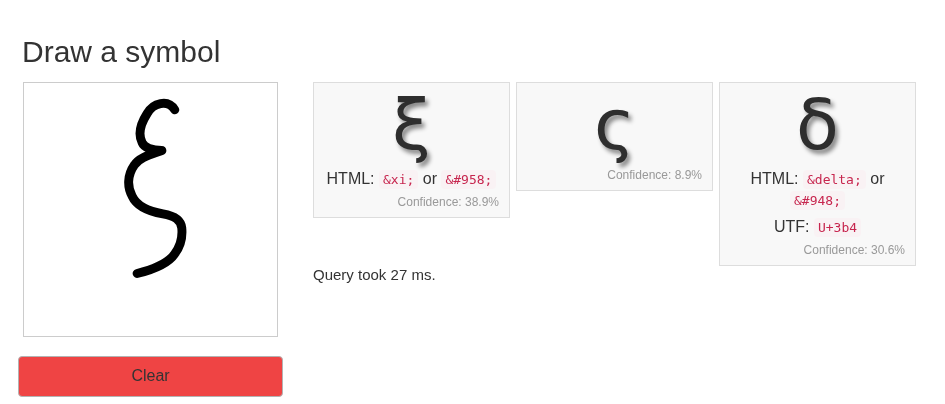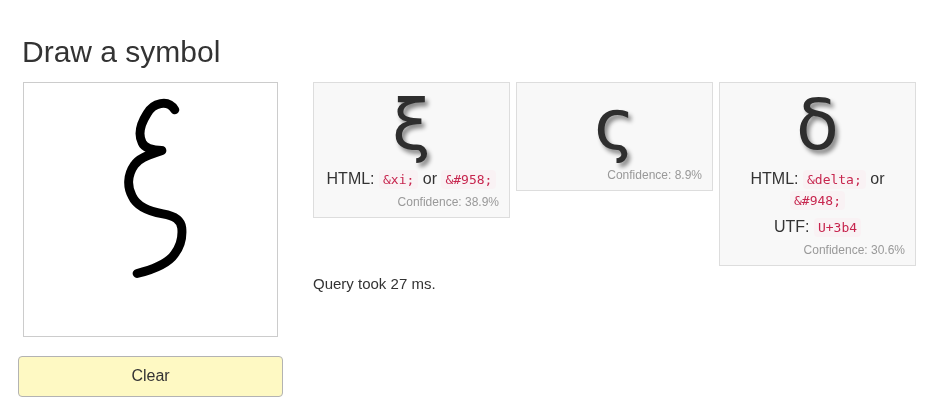--- a/index.html
+++ b/index.html
@@ -28,21 +28,21 @@
     width: 255px; height: 255px;
     margin-left: 5px;
     border: 1px solid #cccccc;
     background: #ffffff;
   }
   .canvas-box svg { display: block; width: 100%; height: 100%; }
   .clear-btn {
     display: block;
     width: 265px; height: 41px;
     margin-top: 19px;
-    background: #fef9c3;
+    background: #ef4444;
     border: 1px solid #b3b3b3;
     border-radius: 4px;
     font-family: "Liberation Sans", sans-serif;
     font-size: 16px;
     color: #333;
     cursor: pointer;
   }
   .right-col { margin-left: 30px; flex: none; }
   .cards { display: flex; align-items: flex-start; }
   .card {
@@ -66,21 +66,21 @@
   .snippet {
     font-family: "DejaVu Sans Mono", monospace;
     font-size: 13px;
     color: #c7254e;
     background: #f9f2f4;
     padding: 2px 4px;
     border-radius: 4px;
     white-space: nowrap;
   }
   .confidence { margin-top: 5px; font-size: 12px; line-height: 14px; color: #999999; text-align: right; }
-  .query-status { margin-top: 9px; font-size: 15px; color: #333; }
+  .query-status { font-size: 15px; color: #333; }
 </style>
 </head>
 <body>
 
 <h1 class="page-title">Draw a symbol</h1>
 
 <div class="main">
 
   <div class="left-col">
     <div class="canvas-box">

